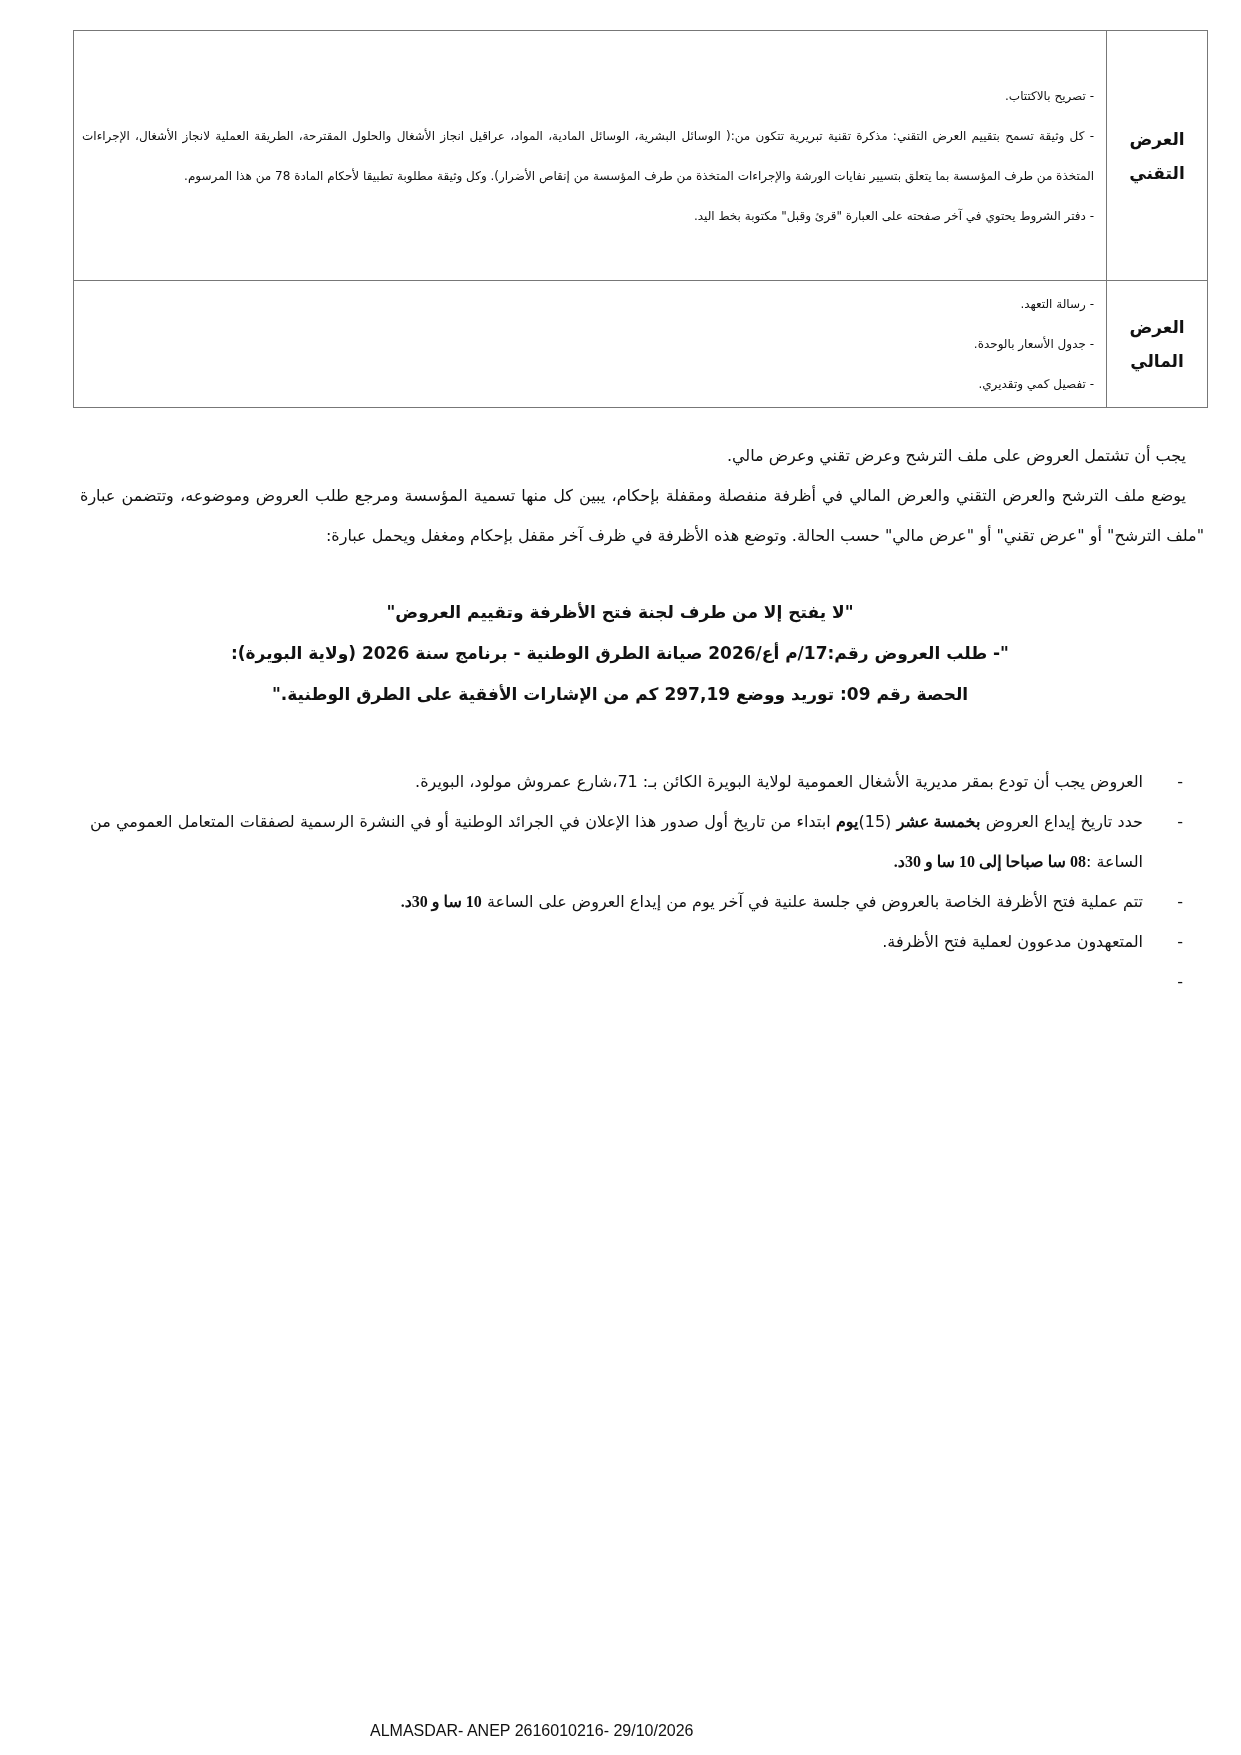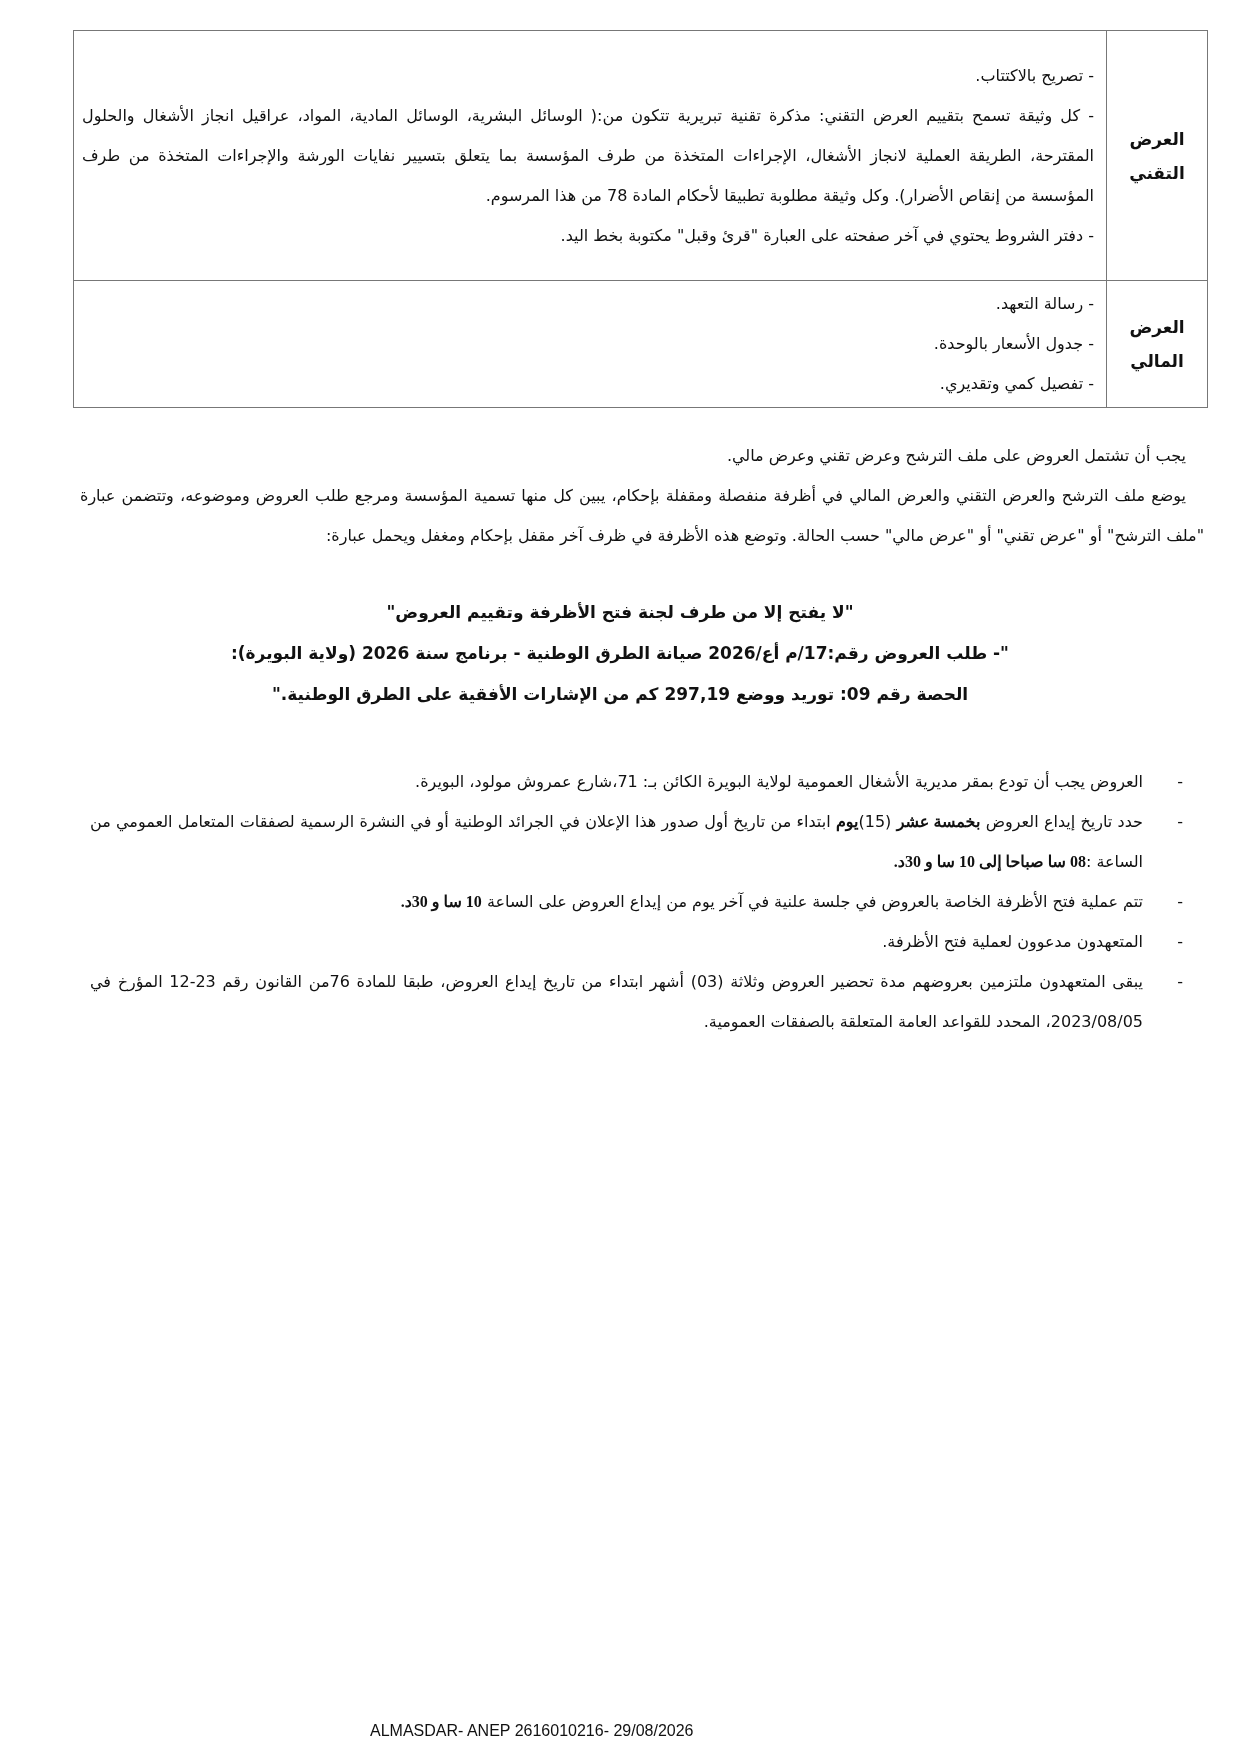--- a/index.html
+++ b/index.html
@@ -13,21 +13,21 @@
   
   .offers-table {
     position: absolute; left: 73px; top: 30px; width: 1135px;
     border-collapse: collapse; direction: rtl;
     border: 1.5px solid #777;
   }
   .offers-table td { border: 1.5px solid #777; vertical-align: middle; }
   .offers-table td.head-cell {
     width: 98px; text-align: center; font-weight: bold; font-size: 17px; line-height: 34px; margin-left: 15px;
   }
-  .offers-table td.body-cell { padding: 3px 12px 3px 8px; font-size: 16px; }
+  .offers-table td.body-cell { padding: 3px 12px 3px 8px; font-size: 12px; }
   .offers-table .row-tech td { height: 243px; }
   .offers-table .row-fin td { height: 119px; }
   .cell-line { line-height: 40px; text-align: justify; }
   .fin-line { line-height: 40px; }
 
   
   .para-block { position: absolute; left: 80px; width: 1124px; font-size: 16px; direction: rtl; }
   .para { line-height: 40px; text-align: justify; text-align-last: right; }
   .para.indent { text-indent: 18px; }
   .p1 { padding-right: 18px; }
@@ -86,18 +86,18 @@
     <div class="center-line">"لا يفتح إلا من طرف لجنة فتح الأظرفة وتقييم العروض"</div>
     <div class="center-line">"- طلب العروض رقم:17/م أع/2026 صيانة الطرق الوطنية - برنامج سنة 2026 (ولاية البويرة):</div>
     <div class="center-line">الحصة رقم 09: توريد ووضع 297,19 كم من الإشارات الأفقية على الطرق الوطنية."</div>
   </div>
 
   <ul class="bullet-list" id="bullet-list">
       <li class="bullet-item"><span class="bullet-dash">-</span><span>العروض يجب أن تودع بمقر مديرية الأشغال العمومية لولاية البويرة الكائن بـ: 71،شارع عمروش مولود، البويرة.</span></li>
       <li class="bullet-item"><span class="bullet-dash">-</span><span>حدد تاريخ إيداع العروض </span><b class="bold">بخمسة عشر</b><span> (15)</span><b class="bold">يوم</b><span> ابتداء من تاريخ أول صدور هذا الإعلان في الجرائد الوطنية أو في النشرة الرسمية لصفقات المتعامل العمومي من الساعة :</span><b class="bold">08 سا صباحا إلى 10 سا و 30د.</b></li>
       <li class="bullet-item"><span class="bullet-dash">-</span><span>تتم عملية فتح الأظرفة الخاصة بالعروض في جلسة علنية في آخر يوم من إيداع العروض على الساعة </span><b class="bold">10 سا و 30د.</b></li>
       <li class="bullet-item"><span class="bullet-dash">-</span><span>المتعهدون مدعوون لعملية فتح الأظرفة.</span></li>
-      <li class="bullet-item"><span class="bullet-dash">-</span><span>يبقى المتعهدون ملتزمين بعروضهم مدة تحضير العروض وثلاثة (03) أشهر ابتداء من تاريخ إيداع العروض، طبقا للمادة 76من القانون رقم 23-12 المؤرخ في 2023/08/05، المحدد للقواعد العامة المتعلقة بالصفقات العمومية.</span></li>
+      <li class="bullet-item"><span class="bullet-dash">-</span></li>
     </ul>
 
 
-  <div class="footer">ALMASDAR- ANEP 2616010216- 29/08/2026</div>
+  <div class="footer">ALMASDAR- ANEP 2616010216- 29/10/2026</div>
 </div>
 
 </body></html>

